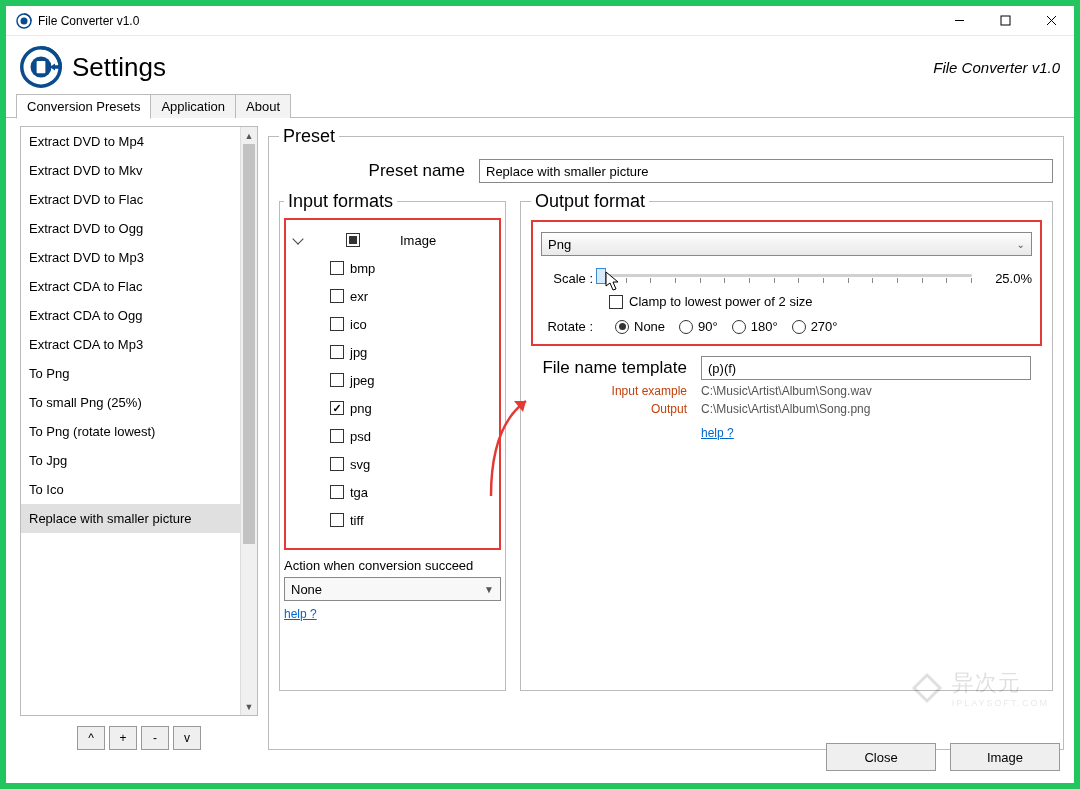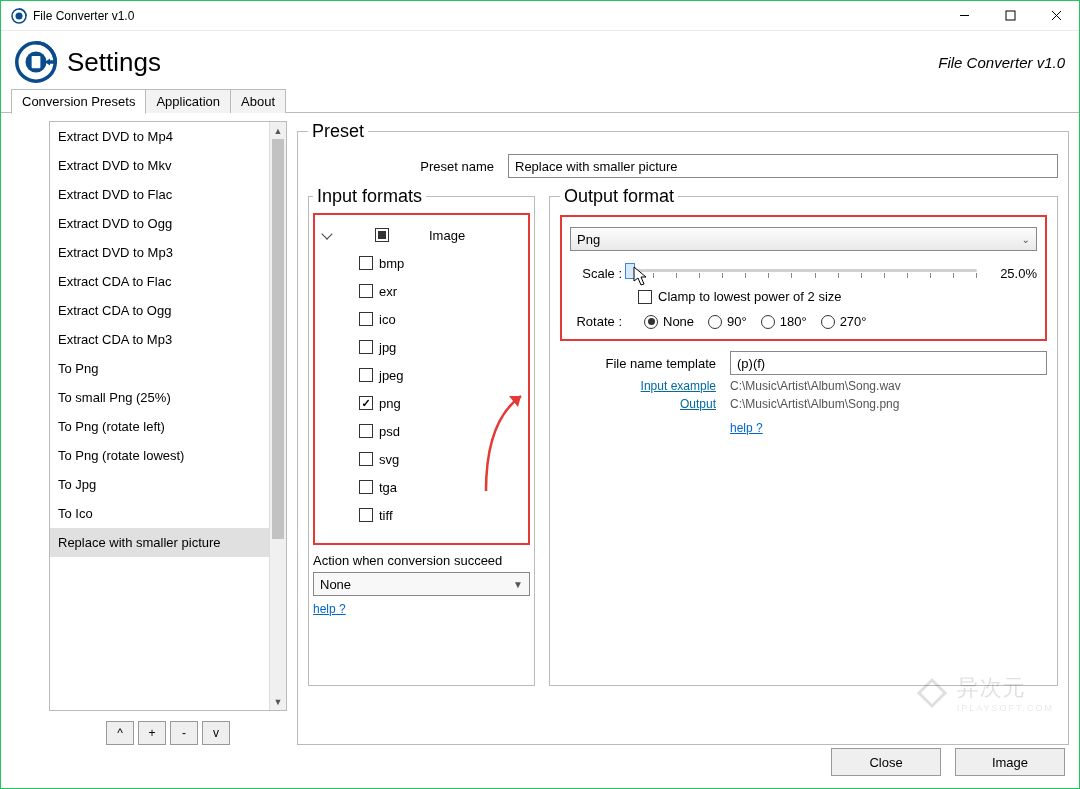--- a/index.html
+++ b/index.html
@@ -1,53 +1,53 @@
 <!DOCTYPE html>
 <html><head>
 <meta charset="utf-8">
 <style>
   * { box-sizing: border-box; font-family: "Segoe UI", Tahoma, sans-serif; }
   body { margin:0; padding:0; background:#fff; color:#000; font-size:13px; }
-  .window { width:1080px; height:789px; border:1px solid #22c55e; position:relative; overflow:hidden; background:#fff;}
+  .window { width:1080px; height:789px; border:6px solid #22c55e; position:relative; overflow:hidden; background:#fff;}
   
   .titlebar { height:30px; display:flex; align-items:center; border-bottom:1px solid #eaeaea; }
   .titlebar .appicon { width:16px; height:16px; margin:0 6px 0 10px; }
   .titlebar .title { flex:0 0 auto; font-size:12px; }
   .titlebar .spacer { flex:1; }
   .winbtn { width:46px; height:30px; display:flex; align-items:center; justify-content:center; }
   .winbtn svg { stroke:#000; }
   
   .header { display:flex; align-items:center; padding:10px 14px 6px 14px; }
   .header .bigicon { width:42px; height:42px; margin-right:10px;}
   .header h1 { font-size:26px; font-weight:400; margin:0; }
   .header .right { margin-left:auto; font-style:italic; font-size:15px; }
   
   .tabs { display:flex; padding-left:10px; position:relative; }
   .tabs::after{content:"";position:absolute;left:0;right:0;bottom:0;height:1px;background:#bbb;z-index:0;}
   .tab { border:1px solid #bbb; border-bottom:none; padding:4px 10px; background:#f3f3f3; font-size:13px; cursor:default; position:relative; z-index:1;margin-right:-1px;}
   .tab.active { background:#fff; z-index:2; border-bottom:1px solid #fff; margin-bottom:-1px;}
   
-  .main { display:flex; gap:10px; padding:8px 10px 8px 4px; height:640px;margin-left:44px;}
+  .main { display:flex; gap:10px; padding:8px 10px 8px 14px; height:640px;}
   .leftcol { width:238px; display:flex; flex-direction:column; }
   .preset-list { flex:1; border:1px solid #bbb; position:relative; overflow:hidden; background:#fff;}
   .preset-list-inner{position:absolute;top:0;left:0;right:17px;bottom:0;overflow:hidden;}
   .preset-item { padding:7px 8px; font-size:13px; white-space:nowrap; cursor:default;}
   .preset-item.selected { background:#e0e0e0; }
   .scrollbar{position:absolute;top:0;right:0;bottom:0;width:17px;background:#f0f0f0;border-left:1px solid #ddd;}
   .scroll-arrow{height:17px;display:flex;align-items:center;justify-content:center;color:#555;font-size:9px;}
   .scroll-thumb{position:absolute;top:17px;left:2px;right:2px;height:400px;background:#c2c2c2;}
   .leftbtns { display:flex; justify-content:center; gap:4px; margin-top:10px;}
   .smallbtn { width:28px; height:24px; border:1px solid #999; background:#efefef; font-size:12px; display:flex;align-items:center;justify-content:center;cursor:default;}
   
   .preset-panel { flex:1; display:flex; flex-direction:column;}
   fieldset { border:1px solid #bbb; margin:0; padding:8px 10px 10px 10px; }
   legend { padding:0 4px; font-size:18px; }
   .row { display:flex; align-items:center; margin:4px 0; }
-  .row .lbl { width:200px; text-align:right; padding-right:14px; font-size:13px;}
-  .row .lbl.small{color:#0369a1;font-size:12px;text-decoration:underline;}
+  .row .lbl { width:200px; text-align:right; padding-right:14px; font-size:17px;}
+  .row .lbl.small{color:#c2410c;font-size:12px;}
   .textinput { flex:1; border:1px solid #888; height:24px; padding:2px 6px; font-size:13px; background:#fff;}
   .cols { display:flex; gap:14px; margin-top:8px; flex:1;}
   .inputfmt { width:227px; }
   .inputfmt fieldset{height:500px;padding:6px 4px;}
   .tree { border:2px solid #e53935; height:332px; padding:6px 6px; position:relative;}
   .tree-row { display:flex; align-items:center; height:28px; font-size:13px; gap:6px;}
   .tree-row.root{font-weight:400;gap:40px;}
   .expander2{display:inline-block;width:8px;height:8px;border-right:1.5px solid #444;border-bottom:1.5px solid #444;transform:rotate(45deg);margin:0 4px 2px 2px;}
   .cb { width:14px; height:14px; border:1px solid #333; display:inline-flex; align-items:center; justify-content:center; background:#fff;}
   .cb.indet::after{content:"";width:8px;height:8px;background:#333;}
@@ -143,21 +143,20 @@
             <div class="preset-item">Extract DVD to Mp4</div>
             <div class="preset-item">Extract DVD to Mkv</div>
             <div class="preset-item">Extract DVD to Flac</div>
             <div class="preset-item">Extract DVD to Ogg</div>
             <div class="preset-item">Extract DVD to Mp3</div>
             <div class="preset-item">Extract CDA to Flac</div>
             <div class="preset-item">Extract CDA to Ogg</div>
             <div class="preset-item">Extract CDA to Mp3</div>
             <div class="preset-item">To Png</div>
             <div class="preset-item">To small Png (25%)</div>
-            <div class="preset-item">To Png (rotate left)</div>
             <div class="preset-item">To Png (rotate lowest)</div>
             <div class="preset-item">To Jpg</div>
             <div class="preset-item">To Ico</div>
             <div class="preset-item selected">Replace with smaller picture</div>
           </div>
         <div class="scrollbar">
           <div class="scroll-arrow">▲</div>
           <div class="scroll-thumb"></div>
           <div class="scroll-arrow" style="position:absolute;bottom:0;left:0;right:0">▼</div>
         </div>

